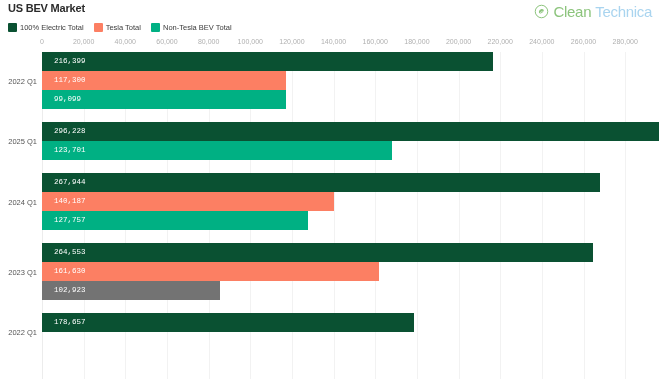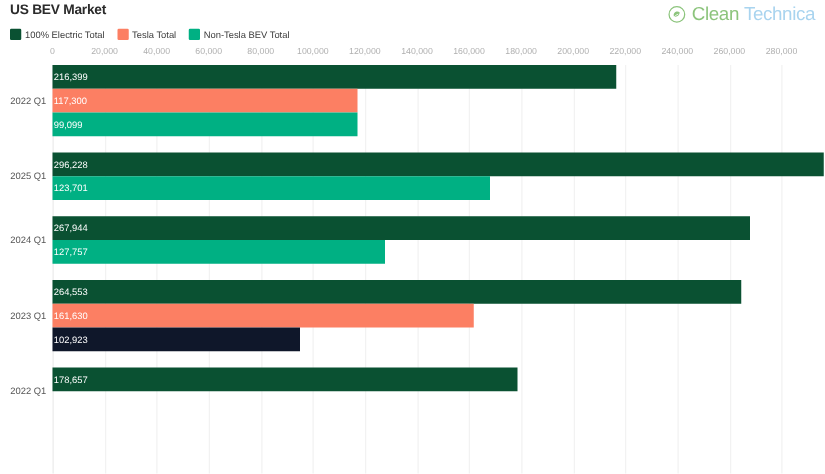--- a/index.html
+++ b/index.html
@@ -71,22 +71,23 @@
     position:relative;
     height:19px;
   }
   .bar{
     position:absolute;left:0;top:0;height:19px;
     box-sizing:border-box;
     display:flex;align-items:center;
   }
   .bar-value{
     font-size:7.5px;color:#ffffff;
-    padding-left:1px;white-space:nowrap;
+    padding-left:12px;white-space:nowrap;
     line-height:1;
+    font-family:Liberation Mono, monospace;
   }
   .spacer{height:13px;}
 </style>
 </head>
 <body>
 
 <div class="chart-root">
 
   <div class="title">US BEV Market</div>
 
@@ -187,40 +188,45 @@
         </div>
         <div class="spacer"></div>
         <div class="group">
           <div class="group-label">2024 Q1</div>
           <div class="bar-row">
             <div class="bar" style="width: 558.063px; background: rgb(10, 81, 50);">
               <span class="bar-value">267,944</span>
             </div>
           </div>
           <div class="bar-row">
+            <div class="bar" style="width: 291.976px; background: rgb(252, 127, 99);">
+              <span class="bar-value">140,187</span>
+            </div>
+          </div>
+          <div class="bar-row">
             <div class="bar" style="width: 266.087px; background: rgb(0, 176, 131);">
               <span class="bar-value">127,757</span>
             </div>
           </div>
         </div>
         <div class="spacer"></div>
         <div class="group">
           <div class="group-label">2023 Q1</div>
           <div class="bar-row">
             <div class="bar" style="width: 551px; background: rgb(10, 81, 50);">
               <span class="bar-value">264,553</span>
             </div>
           </div>
           <div class="bar-row">
             <div class="bar" style="width: 336.636px; background: rgb(252, 127, 99);">
               <span class="bar-value">161,630</span>
             </div>
           </div>
           <div class="bar-row">
-            <div class="bar" style="width: 198px; background: #0f172a;">
+            <div class="bar" style="width: 178px; background: #737373;">
               <span class="bar-value">102,923</span>
             </div>
           </div>
         </div>
         <div class="spacer"></div>
         <div class="group">
           <div class="group-label">2022 Q1</div>
           <div class="bar-row">
             <div class="bar" style="width: 372.099px; background: rgb(10, 81, 50);">
               <span class="bar-value">178,657</span>

